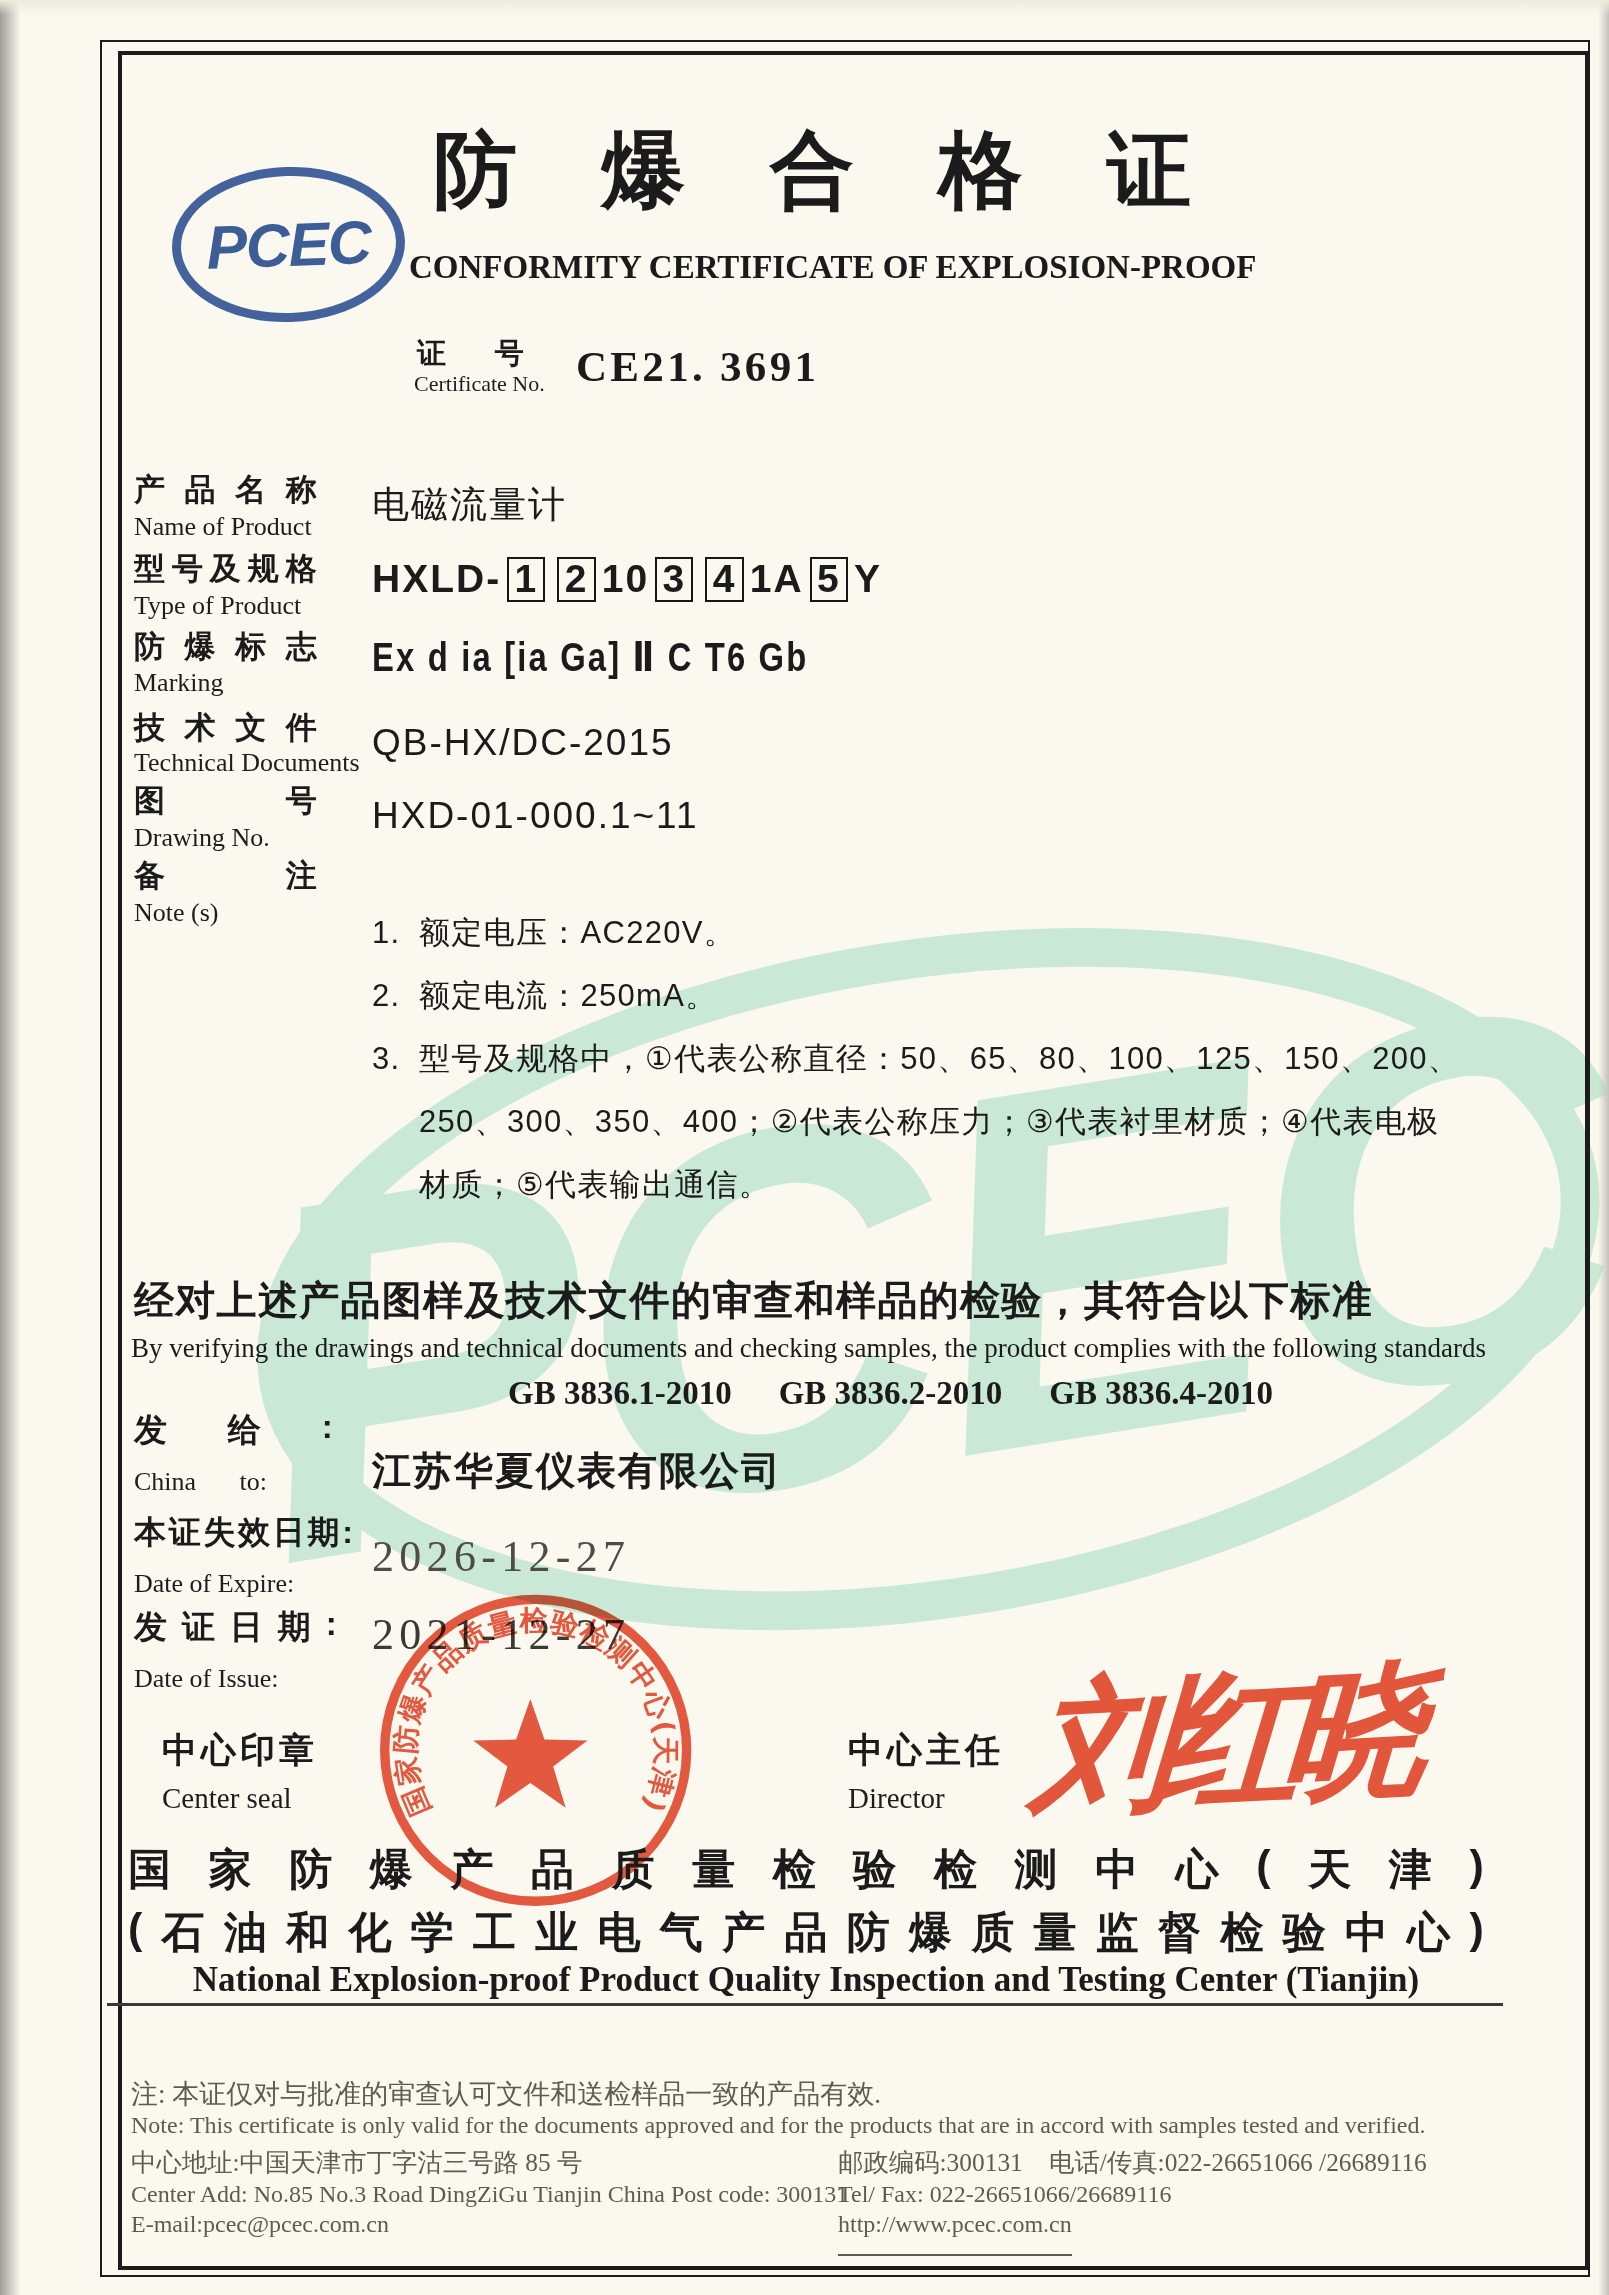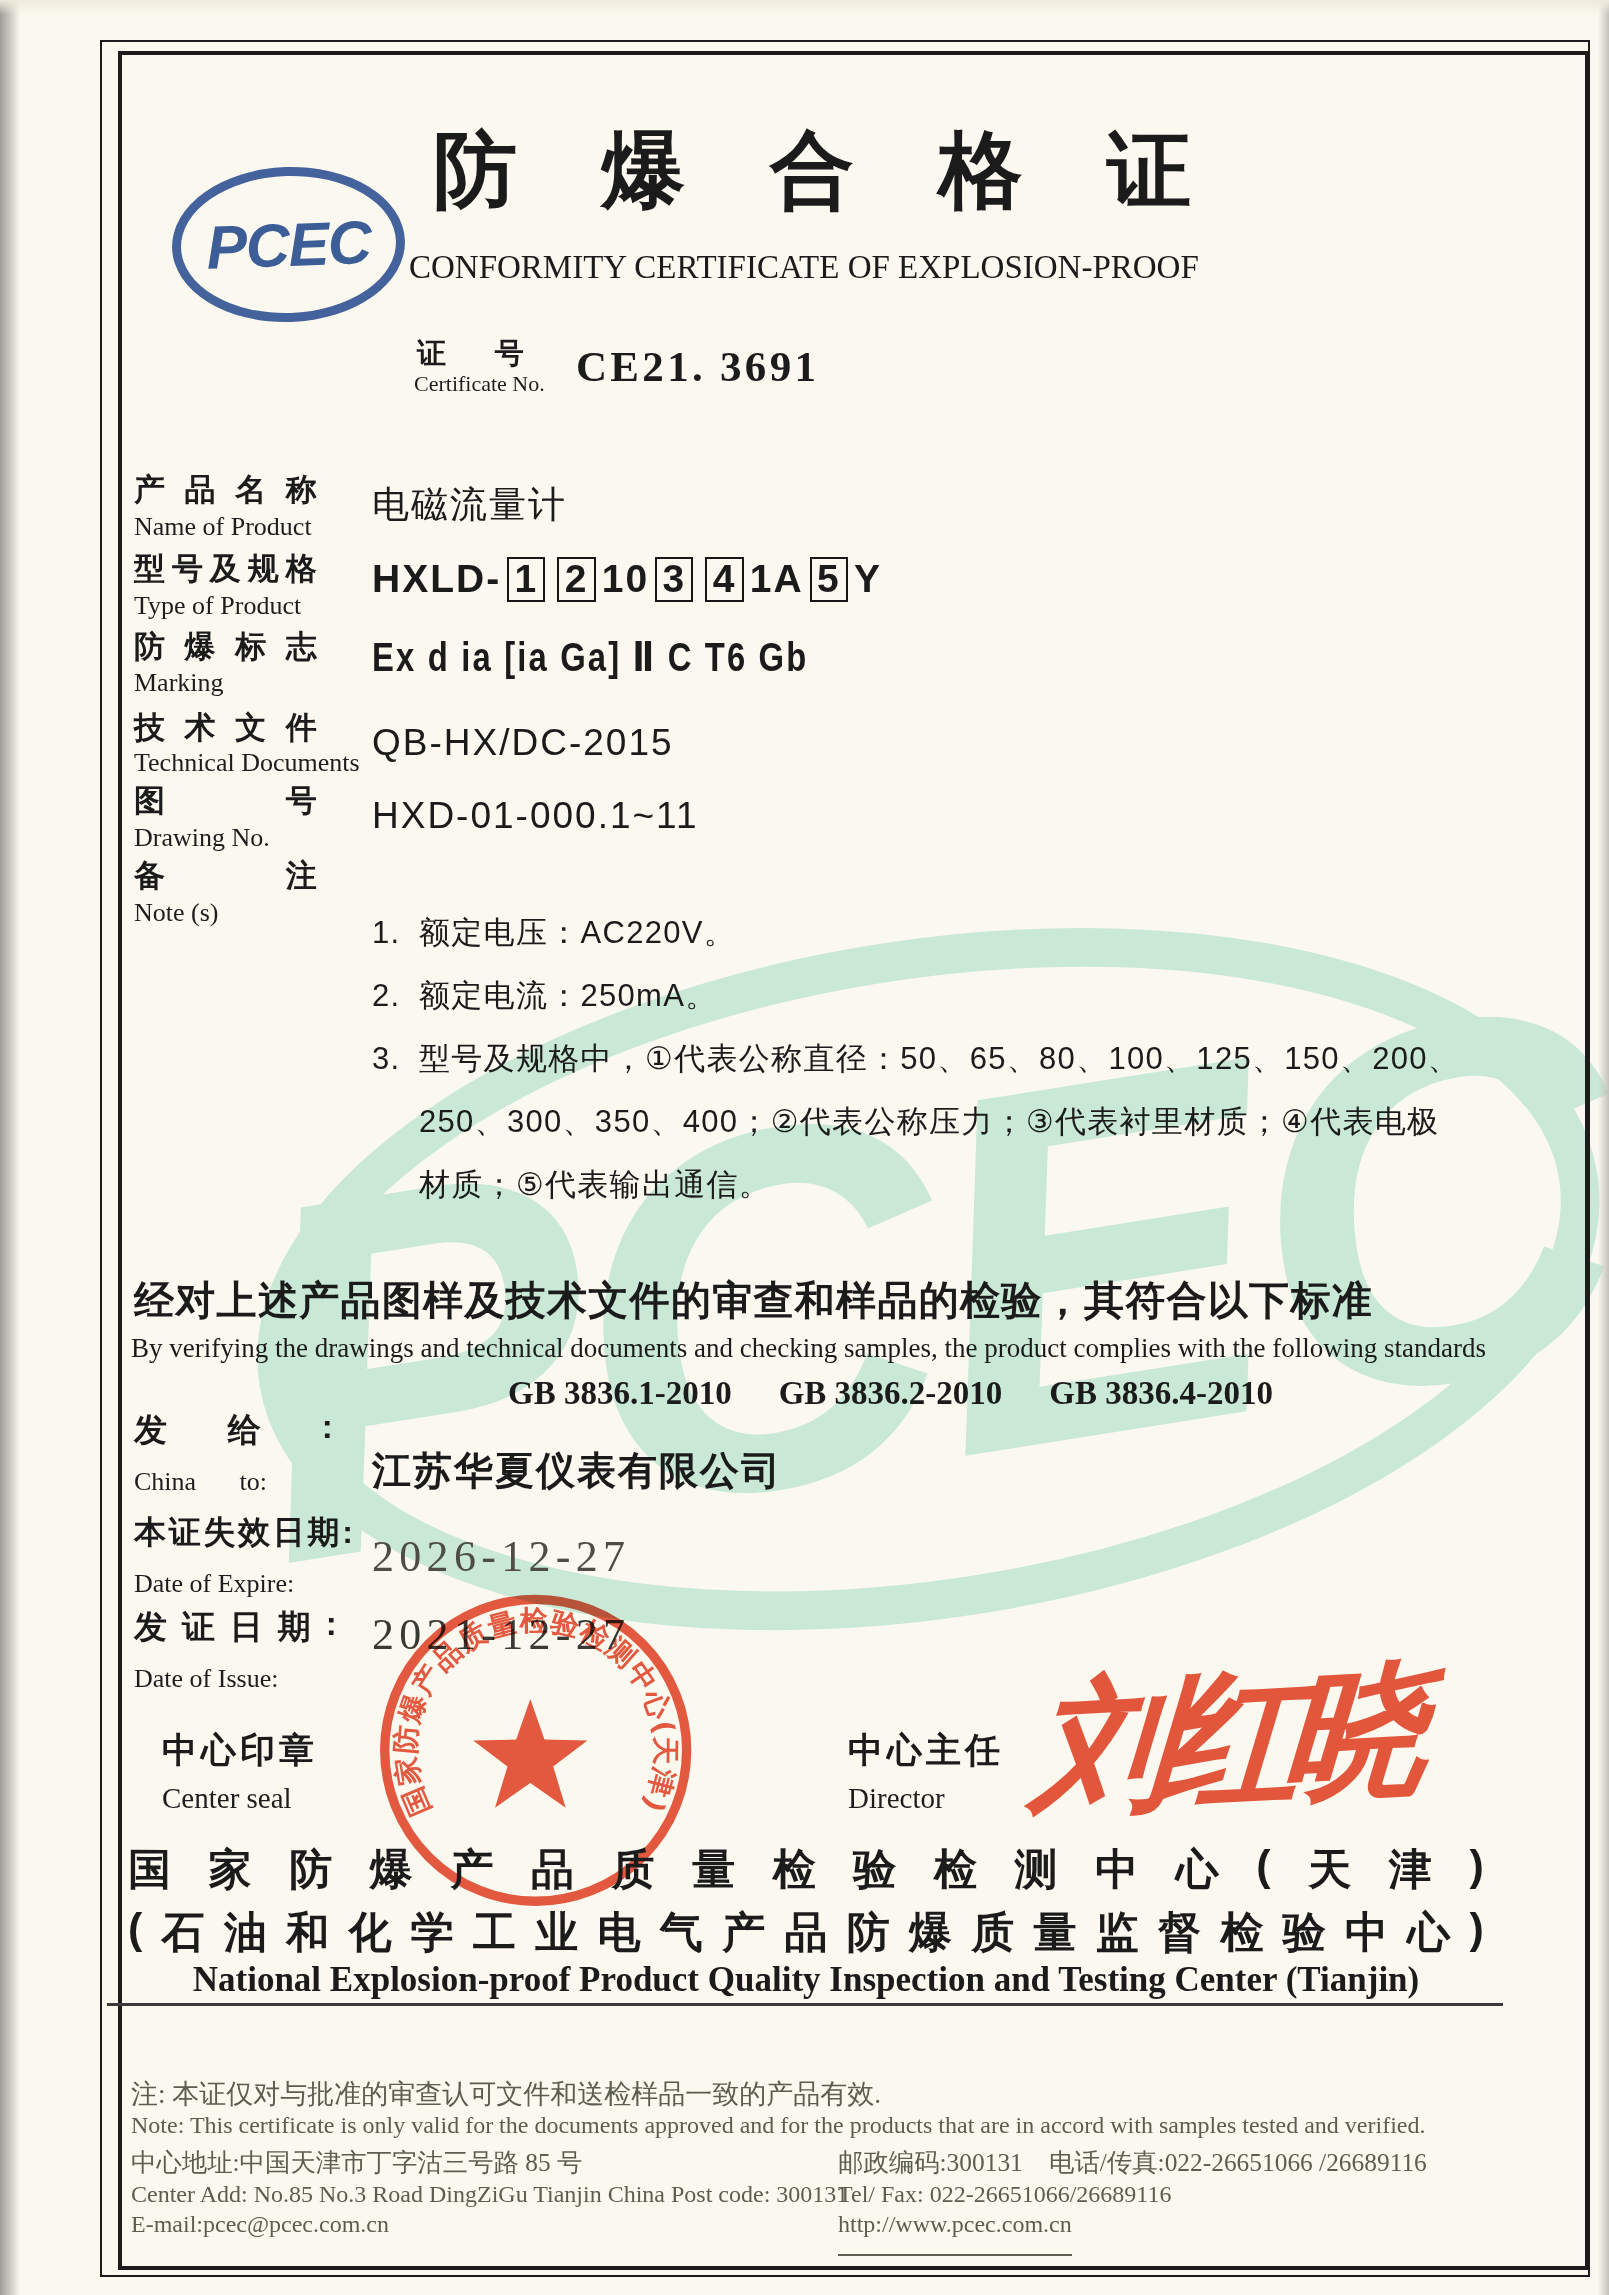--- a/index.html
+++ b/index.html
@@ -54,21 +54,21 @@
   <div class="abs logo">
     <span>PCEC</span>
   </div>
   <div class="abs justified" style="left:433px;top:128px;width:758px;font-size:84px;font-weight:900;line-height:1;">
       <span>防</span>
       <span>爆</span>
       <span>合</span>
       <span>格</span>
       <span>证</span>
     </div>
-  <div class="abs serif" style="left:409px;top:249px;font-size:33px;font-weight:400;letter-spacing:0px;white-space:nowrap;">CONFORMITY CERTIFICATE OF EXPLOSION-PROOF</div>
+  <div class="abs serif" style="left:409px;top:249px;font-size:33px;font-weight:700;letter-spacing:0px;white-space:nowrap;">CONFORMITY CERTIFICATE OF EXPLOSION-PROOF</div>
 
   <div class="abs zh-label justified" style="left:417px;top:334px;width:108px;font-size:29px;">
       <span>证</span>
       <span>号</span>
     </div>
   <div class="abs en-label" style="left:414px;top:371px;font-size:22px;">Certificate No.</div>
   <div class="abs serif" style="left:576px;top:342px;font-size:43px;letter-spacing:3.3px;font-weight:600;">CE21. 3691</div>
 
   <div class="abs zh-label justified" style="left:134px;top:469px;width:184px;">
       <span>产</span>

